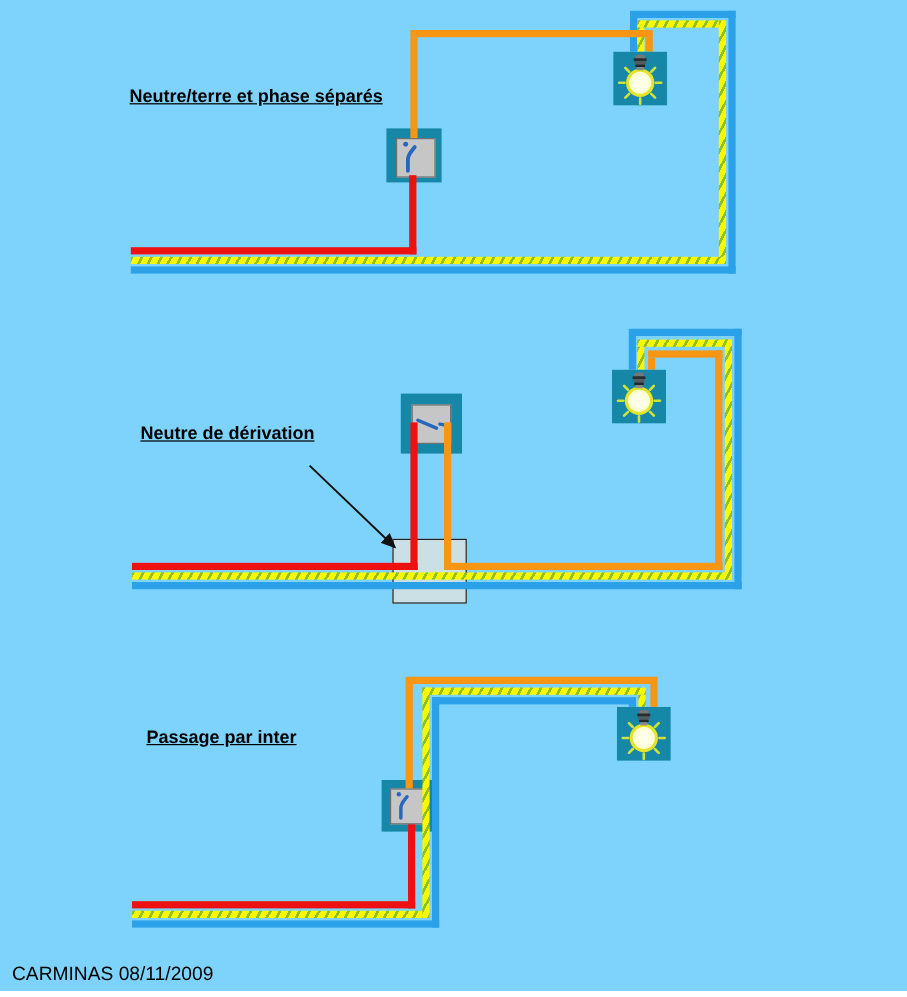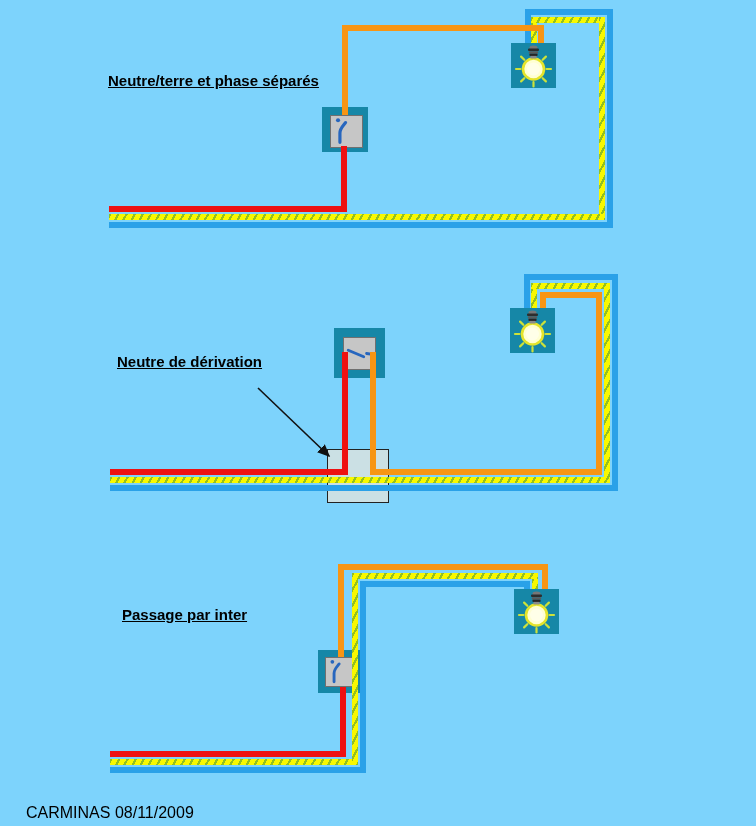--- a/index.html
+++ b/index.html
@@ -223,15 +223,15 @@
           <ellipse cx="22.5" cy="4.5" rx="4" ry="2" fill="#777"></ellipse>
           <rect x="17" y="5.5" width="11" height="2.6" rx="1" fill="#2d2d2d"></rect>
           <rect x="17.8" y="8.3" width="9.4" height="2.4" rx="1" fill="#5a5a5a"></rect>
           <rect x="18.4" y="10.7" width="8.2" height="2.2" rx="1" fill="#262626"></rect>
           <rect x="19.5" y="12.9" width="6" height="2.6" fill="#8a8a8a"></rect>
         </g>
       </svg>
     </div>
   </div>
 
-  <div class="footer-credit" style="left:10px;top:804px;margin-left:16px;">CARMINAS 08/11/2009</div>
+  <div class="footer-credit" style="left:10px;top:804px;">CARMINAS 08/11/2009</div>
 
 </div>
 
 </body></html>

